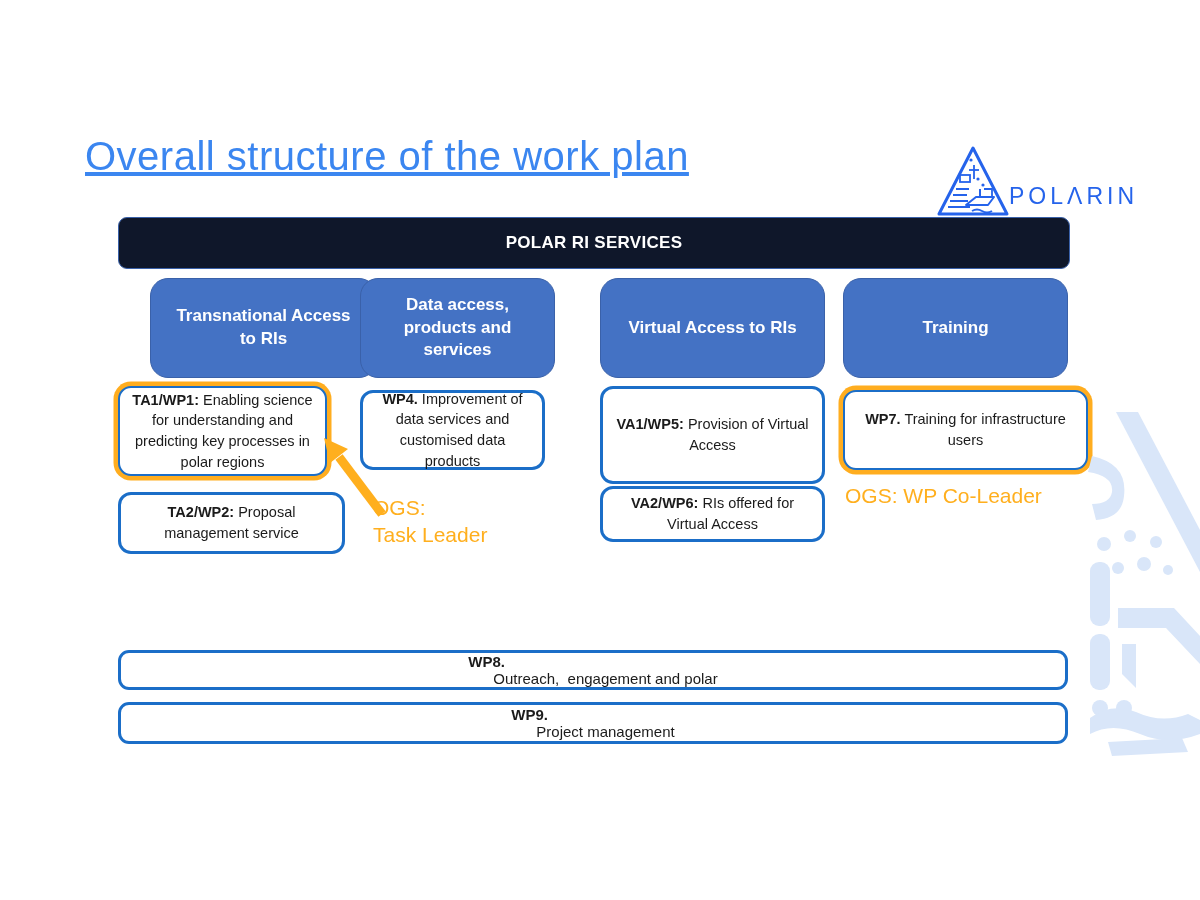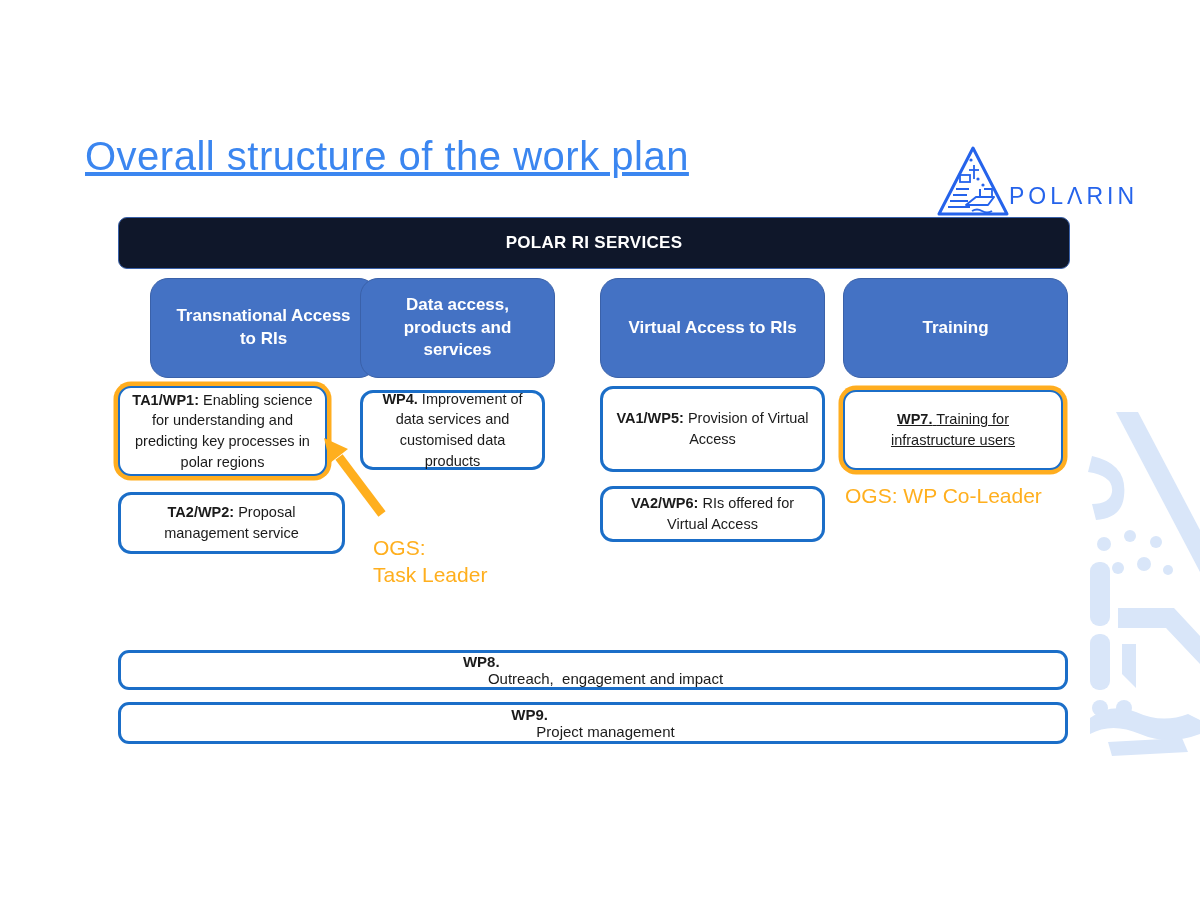--- a/index.html
+++ b/index.html
@@ -49,21 +49,21 @@
   
   .bottom-bar{
     left:118px;width:950px;background:#ffffff;border:3px solid #1b6ec8;
     border-radius:11px;display:flex;align-items:center;justify-content:center;
     font-size:15px;color:#1b1b1b;box-sizing:border-box;white-space:pre-wrap;
   }
   
   .annotation{
     color:#ffaf1e;font-size:21px;line-height:1.3;font-weight:400;
   }
-  .an-1{left:373px;top:494px;margin-top:40px;}
+  .an-1{left:373px;top:494px;}
   .an-2{left:845px;top:482px;}
   .arrow-svg{left:318px;top:430px;width:82px;height:94px;}
   .watermark{left:1078px;top:412px;width:122px;height:348px;}
 </style>
 </head>
 <body>
 
 <div class="slide">
 
   <div class="abs title">Overall structure of the work plan</div>
@@ -111,47 +111,47 @@
   <div class="abs wp-box" style="left:118px;top:492px;width:227px;height:62px;">
     <div><b>TA2/WP2:</b>
       <span>Proposal management service</span></div>
   </div>
 
   <div class="abs wp-box" style="left:360px;top:390px;width:185px;height:80px;">
     <div><b>WP4.</b>
       <span>Improvement of data services and customised data products</span></div>
   </div>
 
-  <div class="abs wp-box" style="left:600px;top:386px;width:225px;height:86px;">
+  <div class="abs wp-box" style="left:600px;top:386px;width:225px;height:98px;">
     <div><b>VA1/WP5:</b>
       <span>Provision of Virtual Access</span></div>
   </div>
   <div class="abs wp-box" style="left:600px;top:486px;width:225px;height:56px;">
     <div><b>VA2/WP6:</b>
       <span>RIs offered for Virtual Access</span></div>
   </div>
 
-  <div class="abs wp-box highlight" style="left:843px;top:390px;width:220px;height:80px;text-decoration:underline;">
+  <div class="abs wp-box highlight" style="left:843px;top:390px;width:245px;height:80px;">
     <div><b>WP7.</b>
       <span>Training for infrastructure users</span></div>
   </div>
 
   <svg class="abs arrow-svg" viewBox="0 0 82 94">
     <line x1="21" y1="27" x2="64" y2="84" stroke="#ffaf1e" stroke-width="9"></line>
     <polygon points="6,8 30,19 12,33" fill="#ffaf1e"></polygon>
   </svg>
   <div class="abs annotation an-1">
     <div>OGS:</div>
     <div>Task Leader</div>
   </div>
   <div class="abs annotation an-2">OGS: WP Co-Leader</div>
 
   <div class="abs bottom-bar" style="top:650px;height:40px;">
     <div><b>WP8.</b>
-      <span>Outreach,  engagement and impact</span></div>
+      <span>Outreach,  engagement and polar</span></div>
   </div>
   <div class="abs bottom-bar" style="top:702px;height:42px;">
     <div><b>WP9.</b>
       <span>Project management</span></div>
   </div>
 
   <svg class="abs watermark" viewBox="0 0 122 348">
     <g fill="#d9e6f9" stroke="none">
       <polygon points="38,0 60,0 122,118 122,160"></polygon>
       <path d="M14 44 Q50 52 46 84 Q44 106 18 108 L14 92 Q32 92 34 80 Q36 64 10 60 Z"></path>

